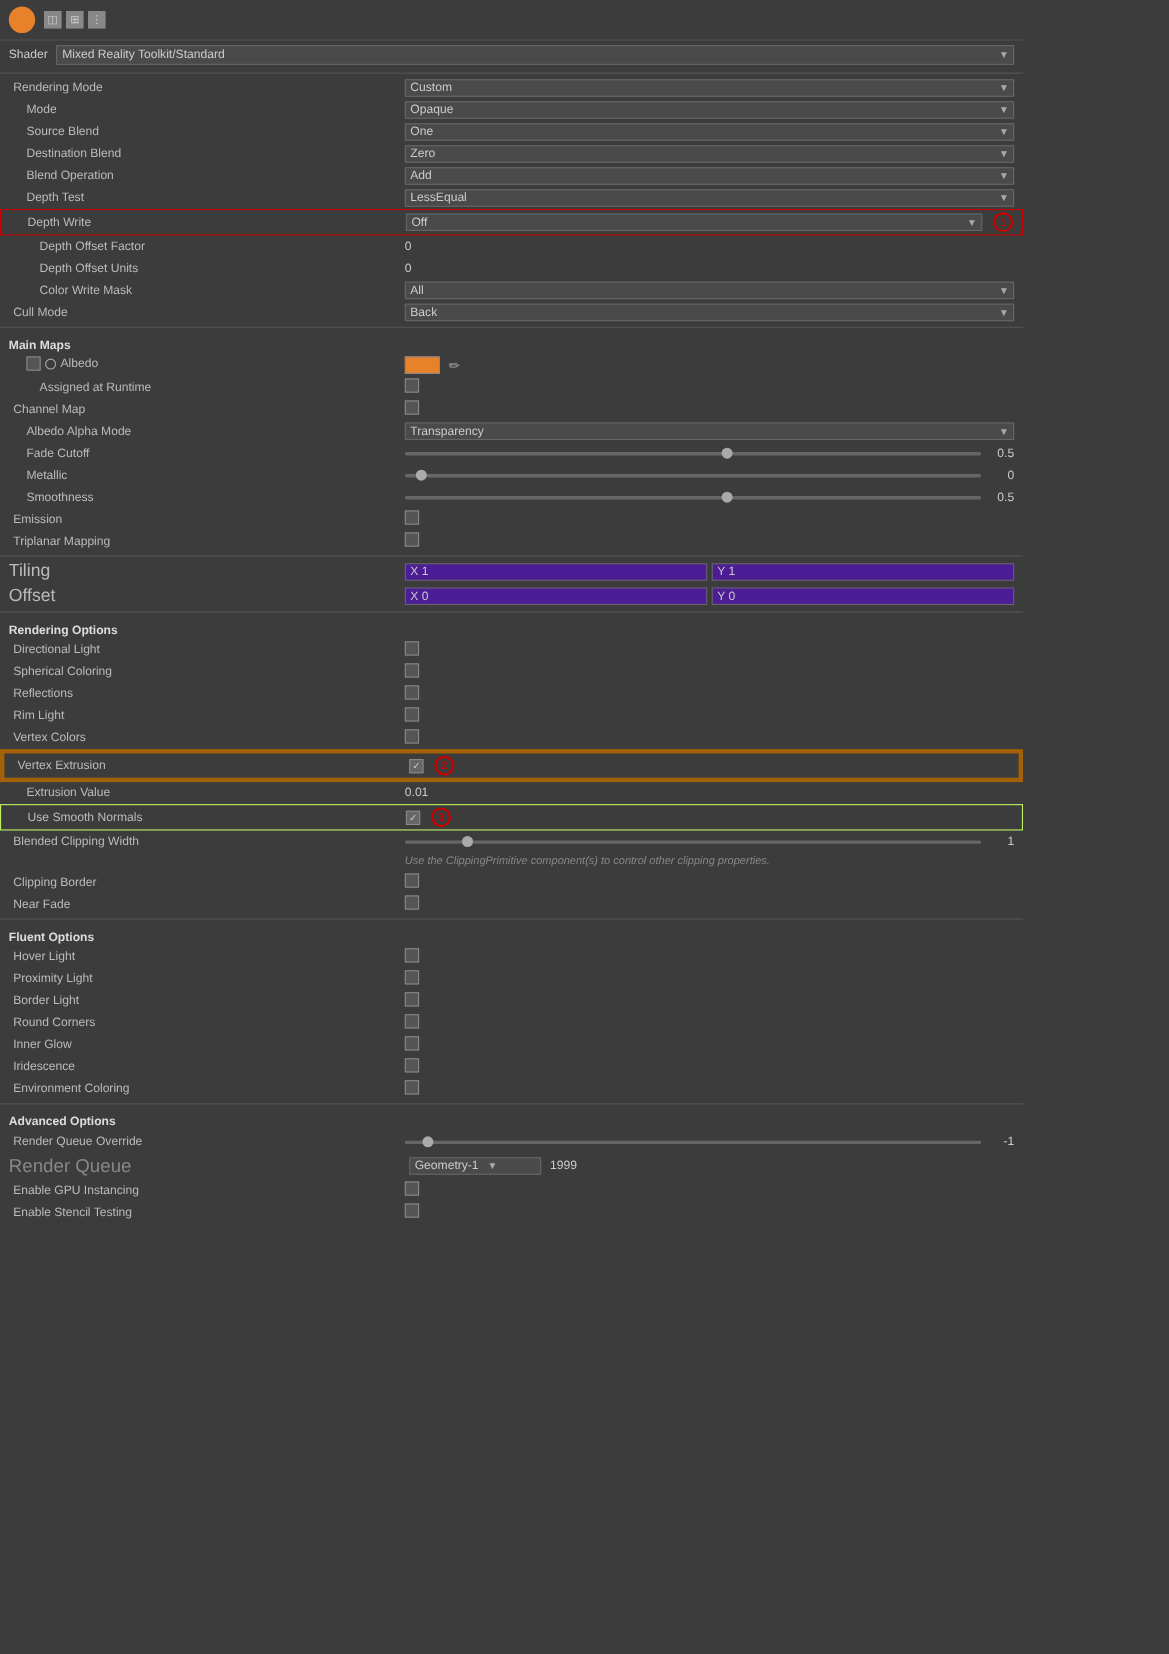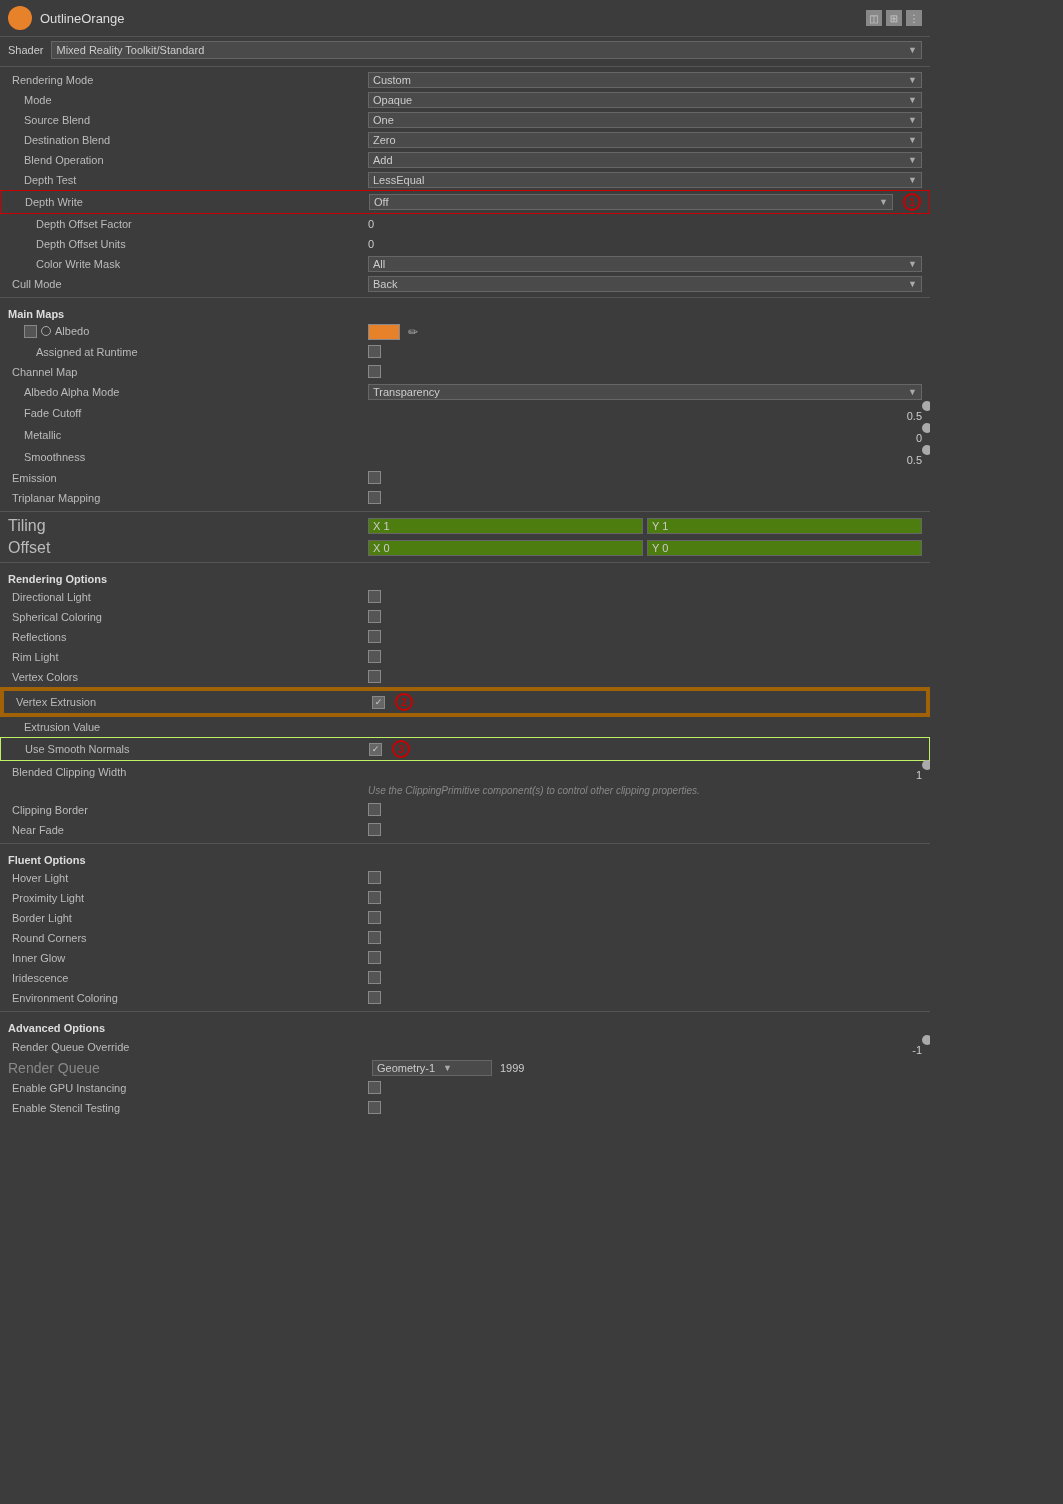--- a/index.html
+++ b/index.html
@@ -123,24 +123,23 @@
     .color-swatch {
       width: 32px; height: 16px;
       background: #e8822a;
       border: 1px solid #888;
       display: inline-block;
       margin-right: 4px;
     }
 
     .slider-row {
       display: flex;
-      align-items: flex-end;
+      align-items: center;
       width: 100%;
       gap: 6px;
-      flex-direction: column;
     }
     .slider-track {
       flex: 1;
       height: 3px;
       background: #666;
       position: relative;
       border-radius: 2px;
     }
     .slider-thumb {
       width: 10px; height: 10px;
@@ -166,21 +165,21 @@
       color: #bbb;
       font-size: 16px;
     }
     .tiling-fields {
       flex: 1;
       display: flex;
       gap: 4px;
     }
     .tiling-field {
       flex: 1;
-      background: #4d7c0f;
+      background: #4c1d95;
       border: 1px solid #666;
       color: #ccc;
       padding: 1px 4px;
       font-size: 11px;
       display: flex;
       align-items: flex-start;
       gap: 4px;
     }
 
     .highlighted-row {
@@ -214,21 +213,21 @@
 
     .render-queue-row {
       display: flex;
       align-items: center;
       padding: 2px 8px;
       gap: 4px;
     }
     .render-queue-label {
       flex: 0 0 360px;
       color: #888;
-      font-size: 14px;
+      font-size: 17px;
     }
     .render-queue-dropdown {
       background: #4a4a4a;
       border: 1px solid #666;
       color: #ccc;
       padding: 1px 4px;
       font-size: 11px;
       display: flex;
       align-items: center;
       gap: 4px;
@@ -244,21 +243,20 @@
       height: 1px;
       background: #555;
       margin: 3px 0;
     }
   </style>
 </head>
 <body>
 
 <div class="header">
   <div class="circle-orange"></div>
-  <span class="header-title">OutlineOrange</span>
   <div class="header-icons">
     <div class="header-icon">◫</div>
     <div class="header-icon">⊞</div>
     <div class="header-icon">⋮</div>
   </div>
 </div>
 
 <div class="shader-row">
   <span class="shader-label">Shader</span>
   <div class="shader-dropdown">
@@ -530,20 +528,21 @@
 <div class="prop-row highlighted-row" style="border:4px solid #a16207; padding:2px 8px;">
   <span class="prop-label">Vertex Extrusion</span>
   <div class="prop-value" style="display:flex; align-items:center; gap:6px;">
     <span class="checkbox checked">✓</span>
     <span class="numbered-badge">2</span>
   </div>
 </div>
 
 <div class="prop-row">
   <span class="prop-label indent1">Extrusion Value</span>
+  <span class="prop-value extrusion-value-text">0.01</span>
 </div>
 
 <div class="prop-row highlighted-row" style="border:1px solid #bef264; padding:2px 8px;">
   <span class="prop-label indent1">Use Smooth Normals</span>
   <div class="prop-value" style="display:flex; align-items:center; gap:6px;">
     <span class="checkbox checked">✓</span>
     <span class="numbered-badge">3</span>
   </div>
 </div>
 

